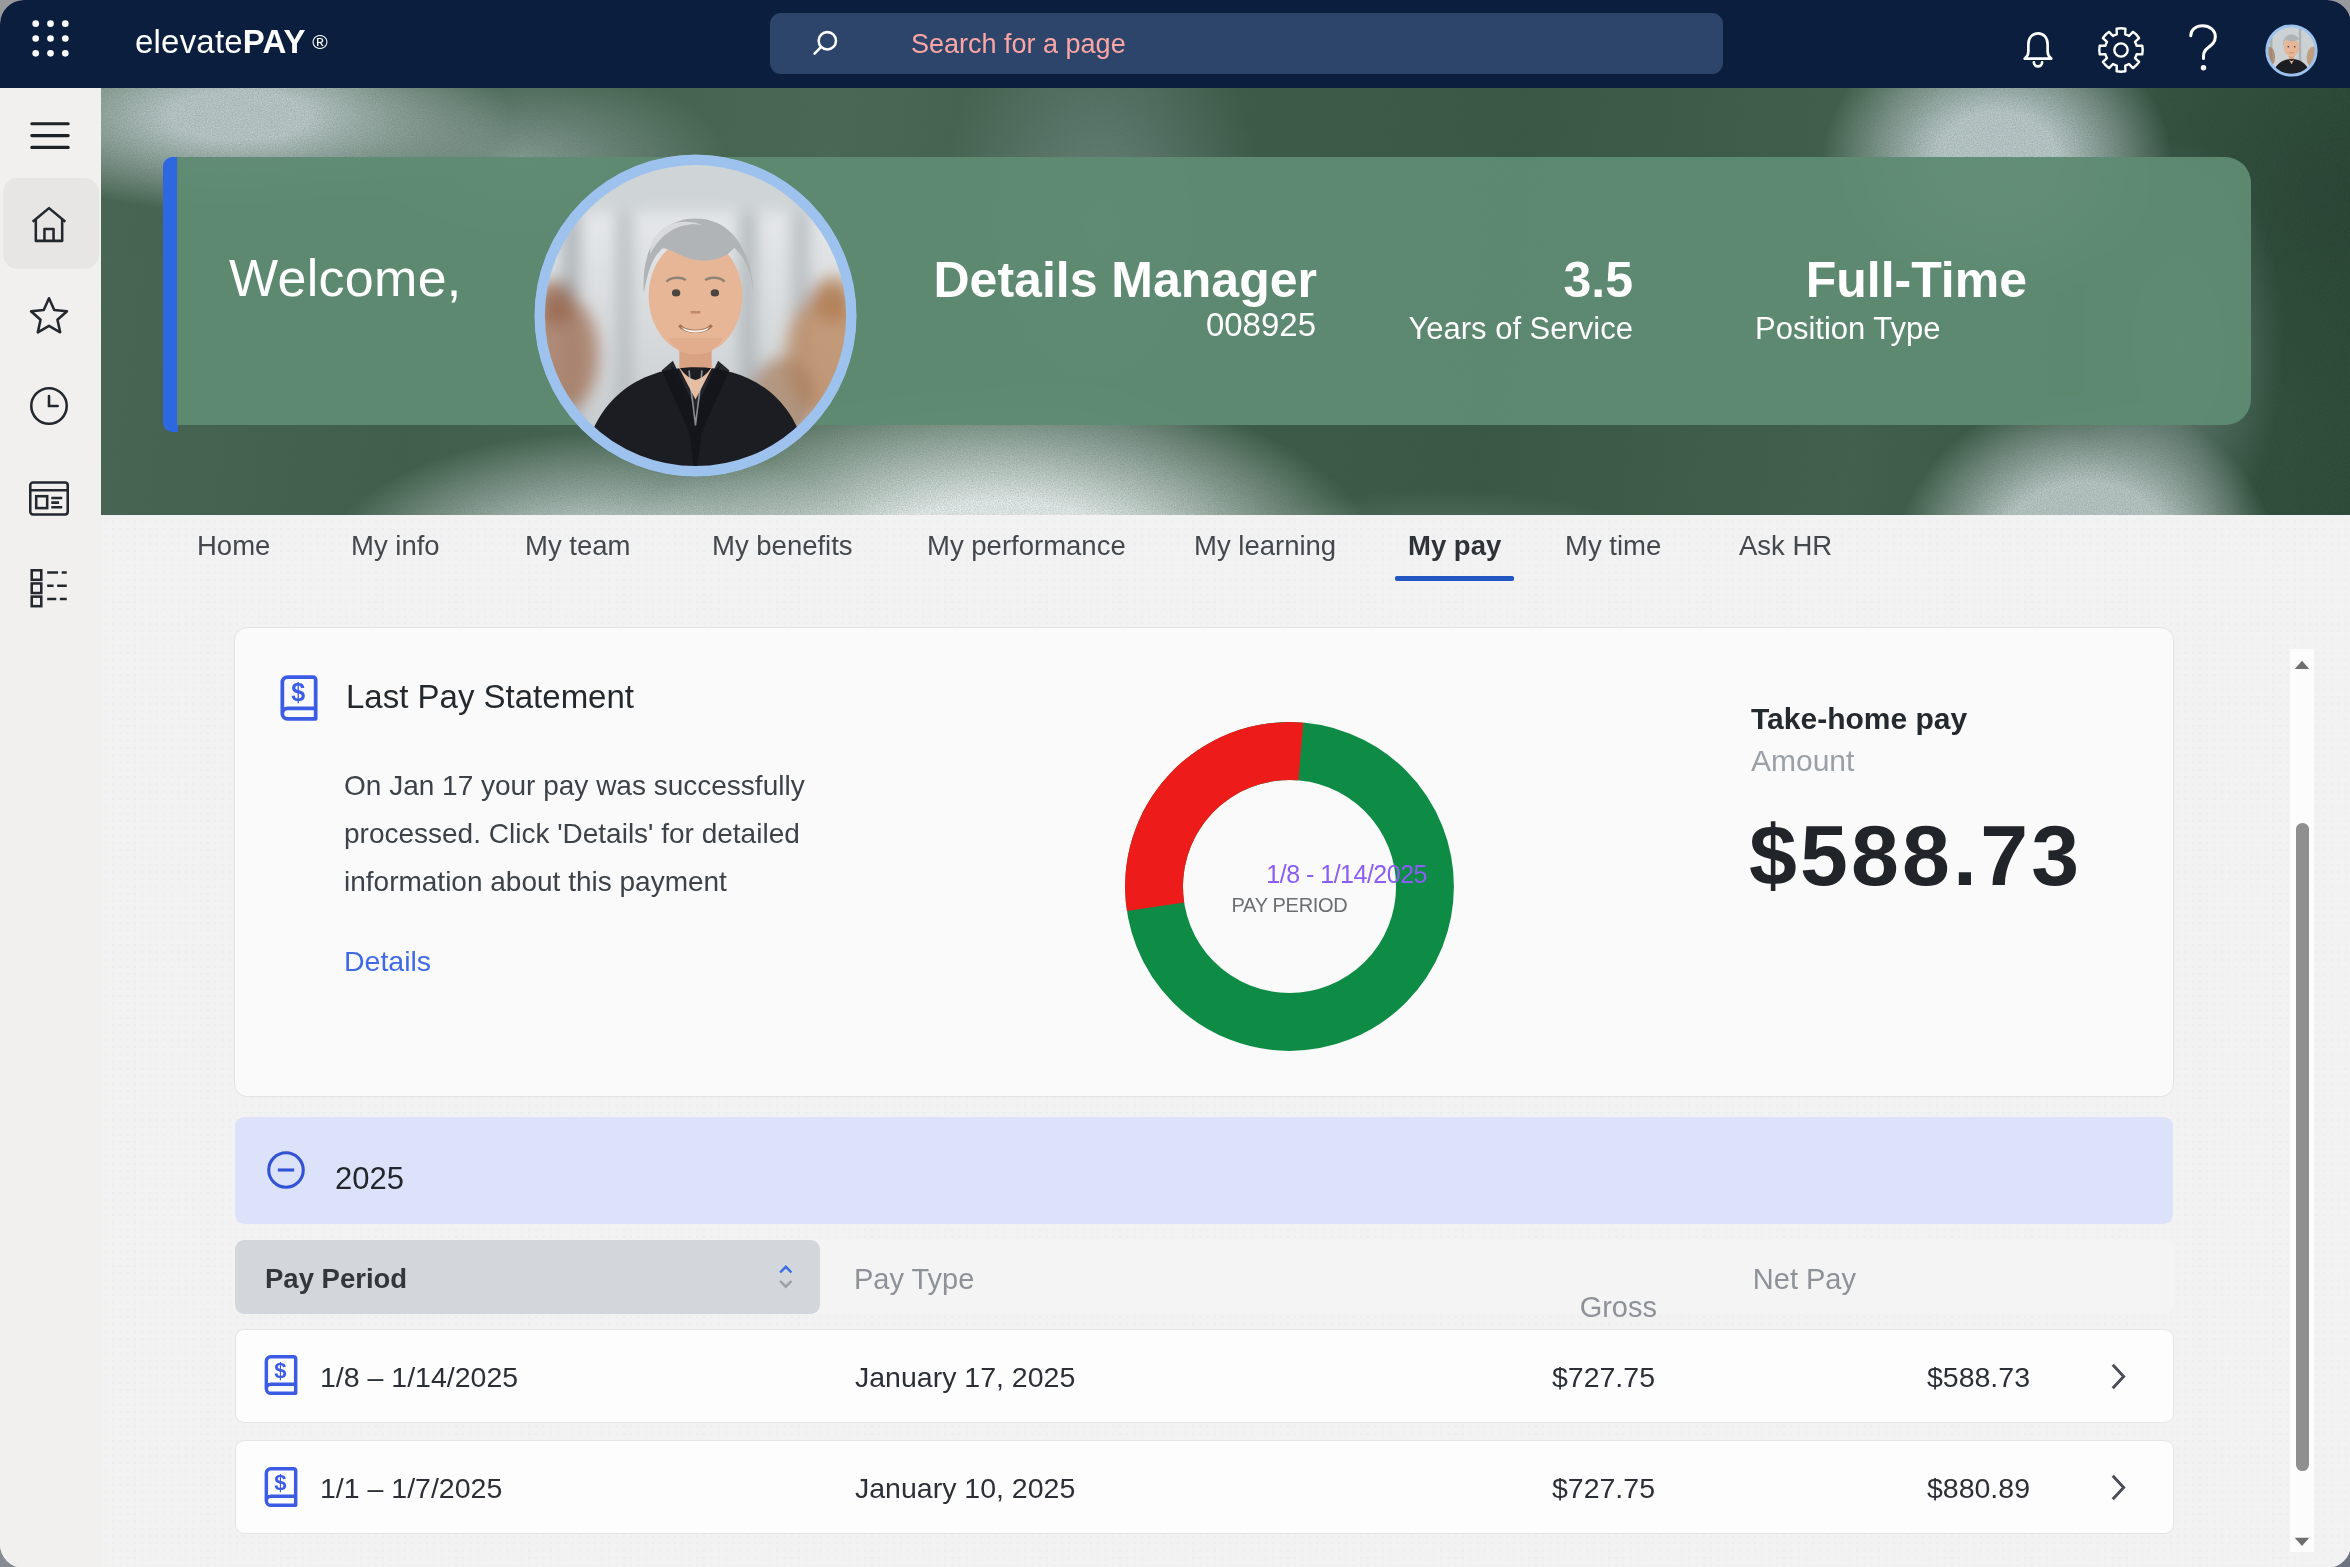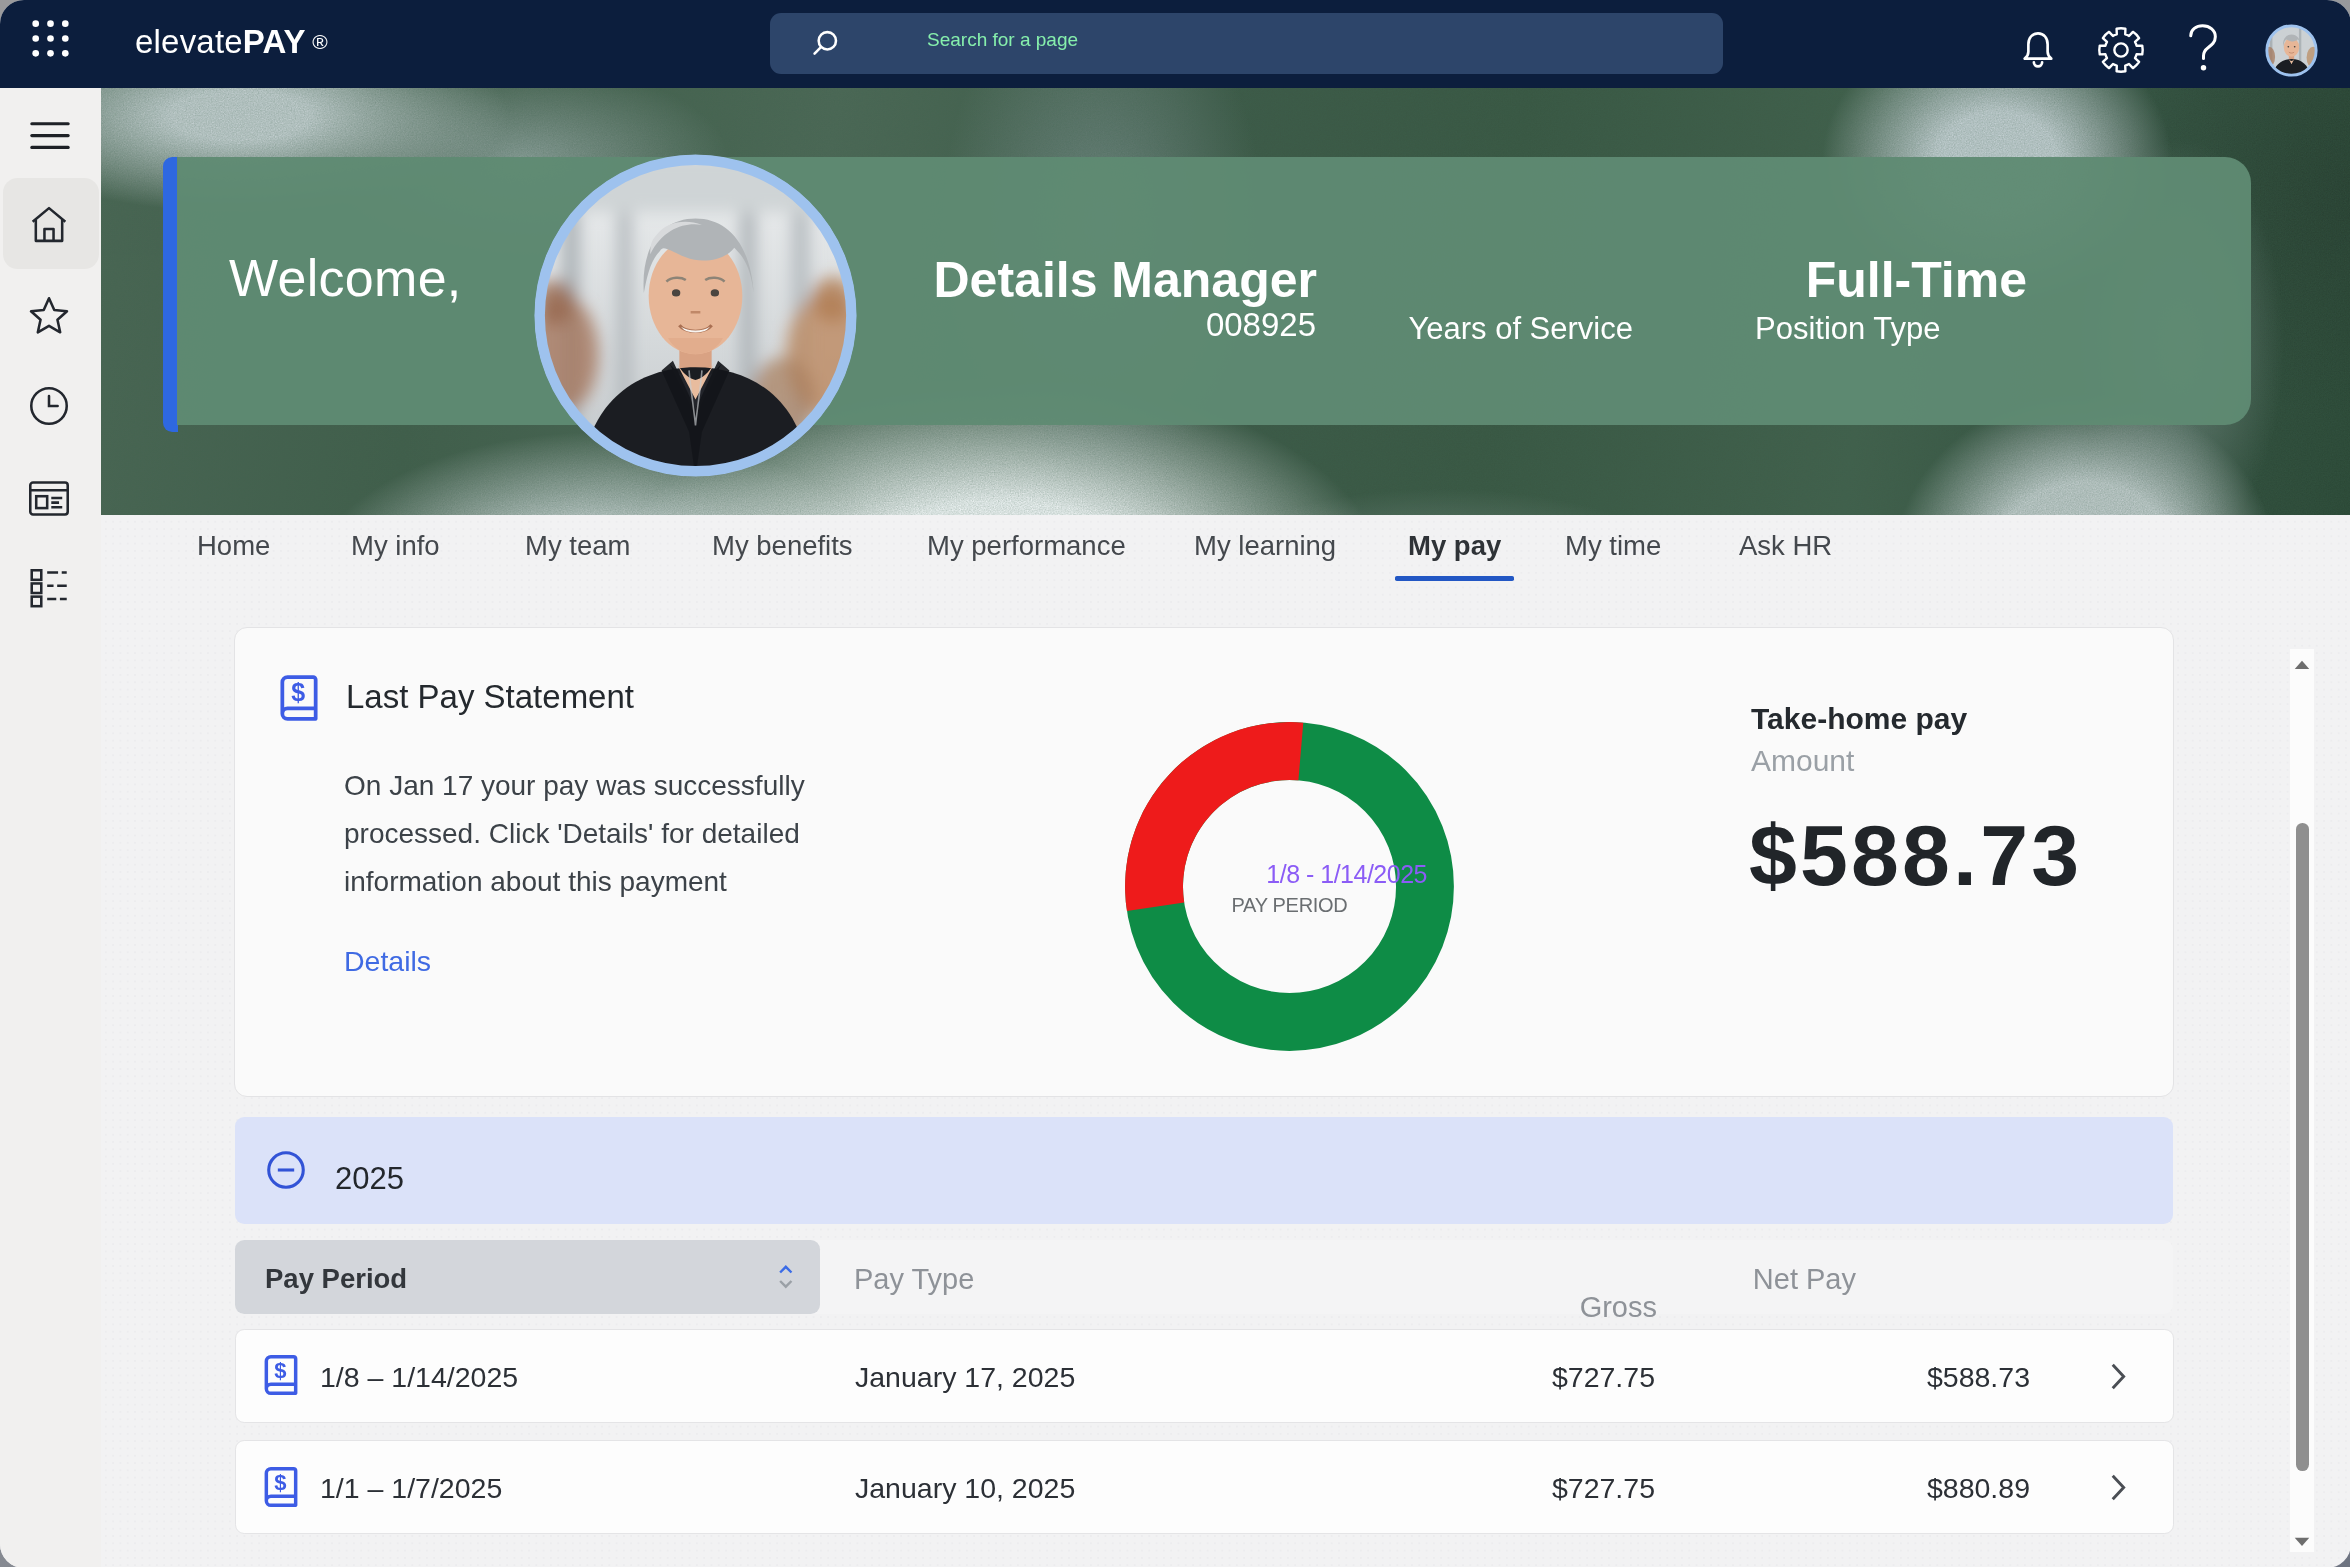--- a/index.html
+++ b/index.html
@@ -4,21 +4,21 @@
 *{margin:0;padding:0;box-sizing:border-box}
 html,body{width:2351px;height:1568px;overflow:hidden;font-family:"Liberation Sans",sans-serif;}
 body{background:linear-gradient(160deg,#9a9a9c 0%,#97999d 40%,#6d7380 100%);}
 .app{position:absolute;left:0;top:0;width:2351px;height:1568px;border-radius:24px;overflow:hidden;background:#f2f2f3;}
 .dots{position:absolute;left:0;top:0;width:2351px;height:1568px;background-image:radial-gradient(#e7e7ea 1.1px,transparent 1.2px);background-size:7.3px 7.3px;opacity:.55;pointer-events:none}
 .topbar{position:absolute;left:0;top:0;width:2351px;height:88px;background:#0c1e3d;z-index:30}
 .brand{position:absolute;left:135px;top:23px;font-size:33px;color:#fff;letter-spacing:0.2px}
 .brand b{font-weight:700}
 .brand .reg{font-size:21px;vertical-align:3.7px;font-weight:400;margin-left:6.4px}
 .search{position:absolute;left:770px;top:13px;width:953px;height:61px;border-radius:11px;background:#2d456a;color:#fff}
-.search span{position:absolute;left:157px;top:15.6px;font-size:19px;color:#86efac}
+.search span{position:absolute;left:141px;top:15.6px;font-size:27px;color:#fca5a5}
 .sidebar{position:absolute;left:0;top:88px;width:101px;height:1479px;background:#f1f0ef;z-index:20}
 .sideon{position:absolute;left:2.8px;top:90px;width:96px;height:91px;border-radius:14.7px;background:#e7e6e4}
 .main{position:absolute;left:101px;top:88px;width:2250px;height:1479px}
 .hero{position:absolute;left:0;top:0;width:2250px;height:427px;overflow:hidden;
 background:
 radial-gradient(ellipse 386px 138px at 138px 27.5px, rgba(199,210,212,.95) 18%, rgba(199,210,212,0) 70%),
 radial-gradient(ellipse 294px 138px at 422px 73px, rgba(184,198,201,.6), rgba(184,198,201,0) 70%),
 radial-gradient(ellipse 230px 367px at 1001px 138px, rgba(152,170,175,.52), rgba(152,170,175,0) 70%),
 radial-gradient(ellipse 514px 275px at 900px 496px, rgba(240,245,246,.98) 30%, rgba(240,245,246,0) 75%),
 radial-gradient(ellipse 404px 211px at 500px 496px, rgba(214,223,225,.92) 25%, rgba(214,223,225,0) 72%),
@@ -74,20 +74,21 @@
             <feTurbulence type="fractalNoise" baseFrequency="0.7" numOctaves="2" seed="7"></feTurbulence>
             <feColorMatrix type="matrix" values="0 0 0 0 0.05  0 0 0 0 0.13  0 0 0 0 0.08  0.45 0.45 0.45 0 -0.42"></feColorMatrix>
           </filter>
           <rect width="2450" height="465" filter="url(#leaf)" opacity="0.5"></rect>
         </svg>
     <div class="herobar"></div>
     <div class="heropanel"></div>
     <div class="welcome">Welcome,</div>
     <div class="pm">Details Manager</div>
     <div class="pmid">008925</div>
+    <div class="ys1">3.5</div>
     <div class="ys2">Years of Service</div>
     <div class="ft1">Full-Time</div>
     <div class="ft2">Position Type</div>
     <svg class="heroav" width="323" height="323" viewBox="0 0 200 200">
       <defs>
         <clipPath id="avc">
               <circle cx="100" cy="100" r="95"></circle>
             </clipPath>
         <filter id="blur8" x="-30%" y="-30%" width="160%" height="160%">
               <feGaussianBlur stdDeviation="5"></feGaussianBlur>

